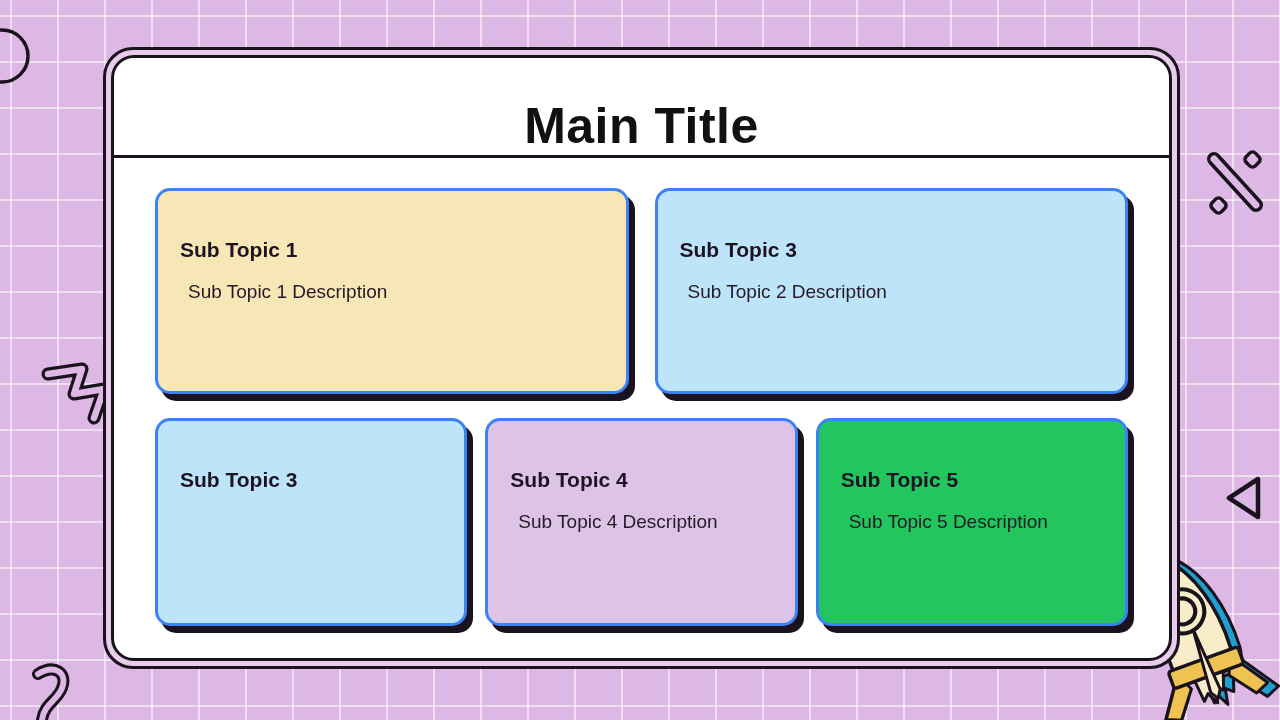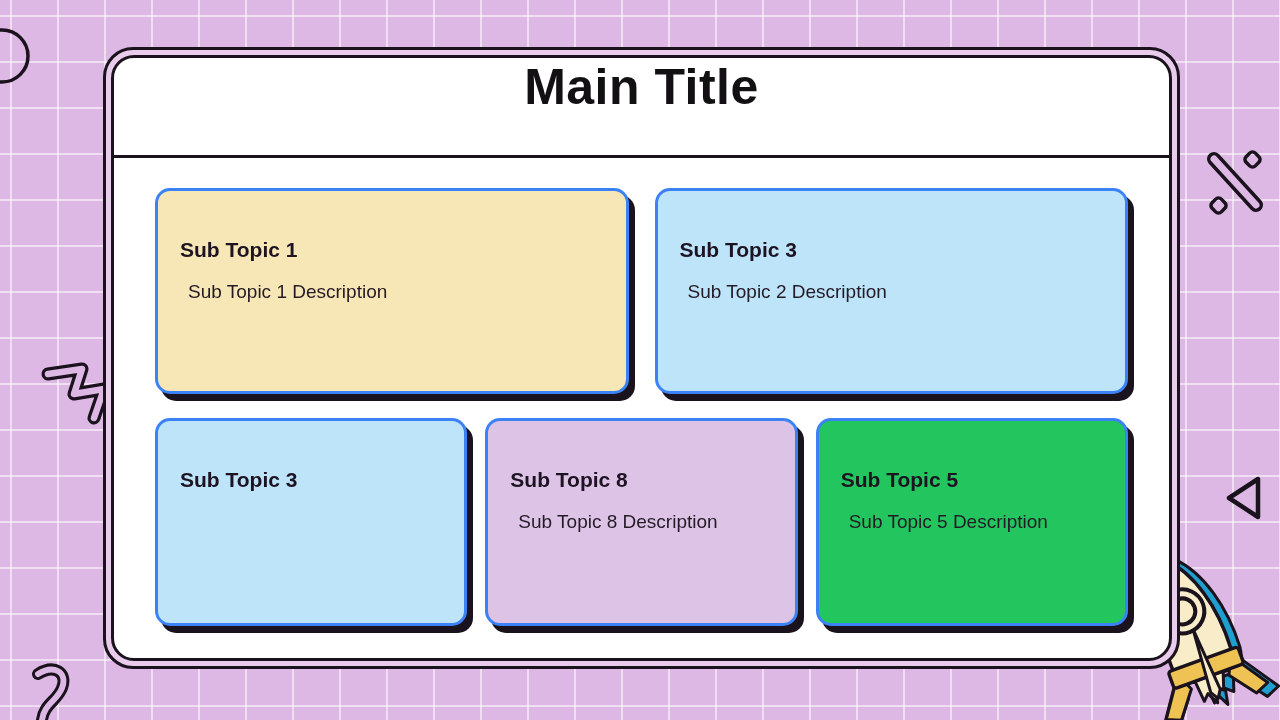--- a/index.html
+++ b/index.html
@@ -36,21 +36,21 @@
     border: 3.5px solid #1a121c;
     border-radius: 23px;
     overflow: hidden;
     display: flex;
     flex-direction: column;
   }
   .title-bar {
     height: 100px;
     flex: 0 0 auto;
     border-bottom: 3px solid #1a121c;
-    display: flex; align-items: flex-start; justify-content: center;
+    display: flex; align-items: flex-end; justify-content: center;
   }
   .main-title {
     font-size: 50px;
     font-weight: 700;
     color: #121013;
     letter-spacing: 0.5px;
   }
   .content {
     flex: 1;
     padding: 30px 41px 0 41px;
@@ -153,22 +153,22 @@
             <div class="topic-title">Sub Topic 3</div>
             <div class="topic-desc">Sub Topic 2 Description</div>
           </div>
         </div>
 
         <div class="row row-2">
           <div class="topic-card" style="background: rgb(190, 228, 249);">
             <div class="topic-title">Sub Topic 3</div>
           </div>
           <div class="topic-card" style="background: rgb(221, 196, 230);">
-            <div class="topic-title">Sub Topic 8</div>
-            <div class="topic-desc">Sub Topic 8 Description</div>
+            <div class="topic-title">Sub Topic 4</div>
+            <div class="topic-desc">Sub Topic 4 Description</div>
           </div>
           <div class="topic-card" style="background: #22c55e;">
             <div class="topic-title">Sub Topic 5</div>
             <div class="topic-desc">Sub Topic 5 Description</div>
           </div>
         </div>
 
       </div>
     </div>
   </div>

